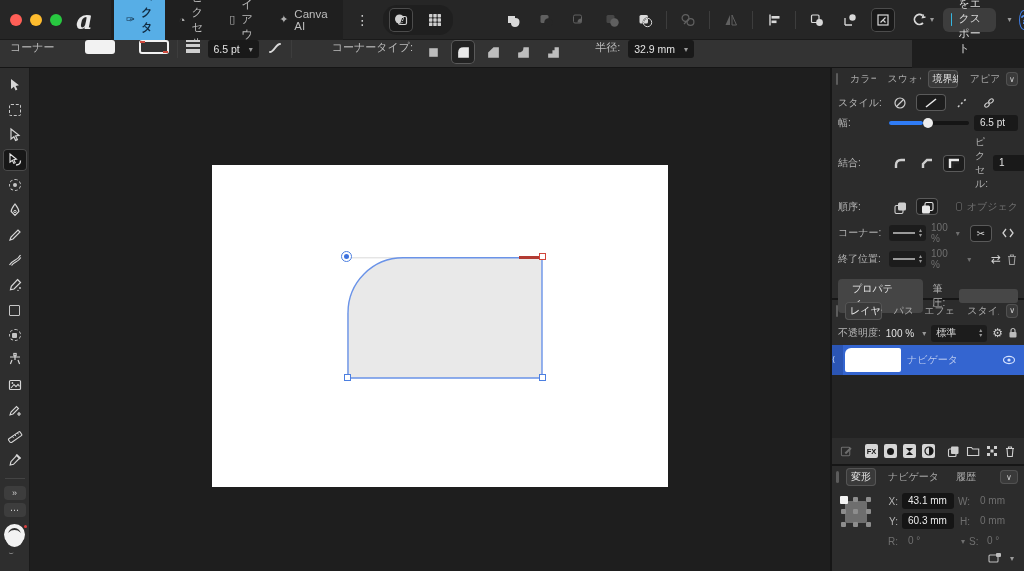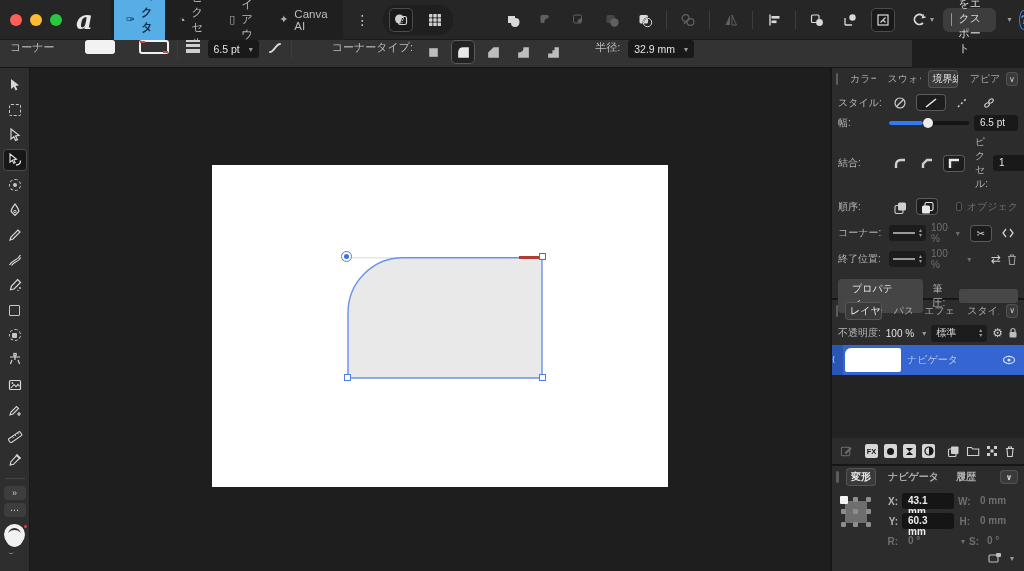--- a/index.html
+++ b/index.html
@@ -687,21 +687,21 @@
               </svg>
           </span>
           <span class="licon">
             <svg width="12" height="13" viewBox="0 0 12 13">
               <path d="M2 3.5 h8 M4.5 3.5 v-1.5 h3 v1.5 M3 3.5 l.7 8 h4.6 l.7-8" fill="none" stroke="#cfcfcf" stroke-width="1.1"></path>
               </svg>
           </span>
         </div>
       </div>
 
-      <div class="section" style="height:105px; border-bottom:none;font-weight:bold;">
+      <div class="section" style="height:105px; border-bottom:none;">
         <div class="tabsrow">
           <span class="grip"></span>
           <span class="ptab active">変形</span>
           <span class="ptab">ナビゲータ</span>
           <span class="ptab">履歴</span>
           <span class="chev-btn">∨</span>
         </div>
         <div style="display:flex; padding:4px 4px 0 4px; gap:4px;">
           <div class="anchor">
             <span class="c"></span>

